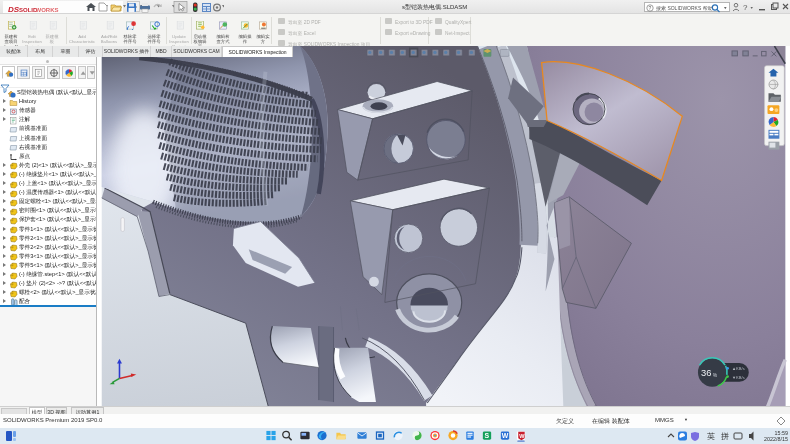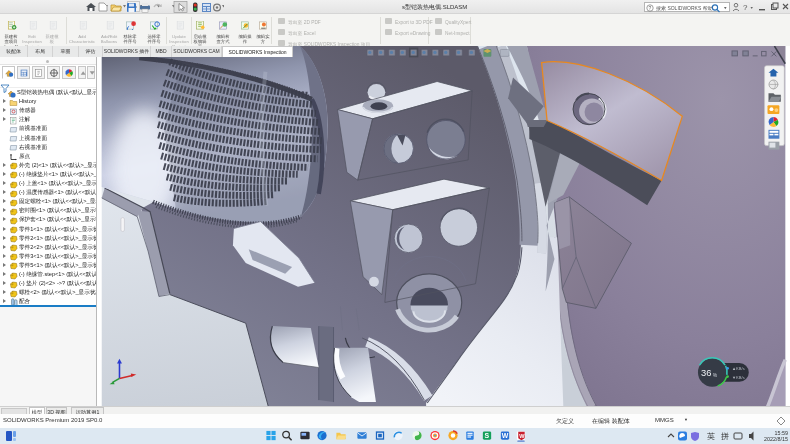--- a/index.html
+++ b/index.html
@@ -37,20 +37,27 @@
 .btab { position:absolute; top:0; height:8px; font-size:5.2px; line-height:8px; color:#333; text-align:center; border:1px solid #c4c4c4; border-bottom:none; background:#ececeb; }
 #statusbar { left:0; top:414px; width:790px; height:14px; background:#fdfdfd; font-size:6px; color:#333; }
 #taskbar { left:0; top:428px; width:790px; height:16px; background:#dde8f2; }
 .tico { position:absolute; top:2px; width:12px; height:12px; border-radius:2px; }
 </style>
 </head>
 <body>
 <div id="app">
 
   <div id="titlebar" class="abs"></div>
+  <div id="logo" class="abs">
+    <svg width="120" height="12" viewBox="0 0 120 12">
+      <text x="5" y="9" font-size="8" font-style="italic" font-weight="bold" fill="#c8202e" font-family="Liberation Sans">DS</text>
+      <text x="16" y="8.5" font-size="6" font-weight="bold" fill="#c8202e" font-family="Liberation Sans">SOLID</text>
+      <text x="32.5" y="8.5" font-size="6" font-weight="bold" fill="#e06468" font-family="Liberation Sans">WORKS</text>
+    </svg>
+  </div>
   <div class="abs" style="left:127px;top:1px;width:13px;height:11px;background:#f2f2f2;border:1px solid #c9c9c9"></div>
   <svg class="abs" style="left:129px;top:2px" width="10" height="10">
       <path d="M3 1.5 L3 8.5 L8 5 Z" fill="#444"></path>
     </svg>
   <svg class="abs" style="left:104px;top:4px" width="120" height="6">
     <path d="M1 1 l1.5 2.5 l1.5 -2.5 Z" fill="#777"></path>
     <path d="M19 1 l1.5 2.5 l1.5 -2.5 Z" fill="#777"></path>
     <path d="M36 1 l1.5 2.5 l1.5 -2.5 Z" fill="#777"></path>
     <path d="M53 1 l1.5 2.5 l1.5 -2.5 Z" fill="#777"></path>
     <path d="M68 1 l1.5 2.5 l1.5 -2.5 Z" fill="#777"></path>

